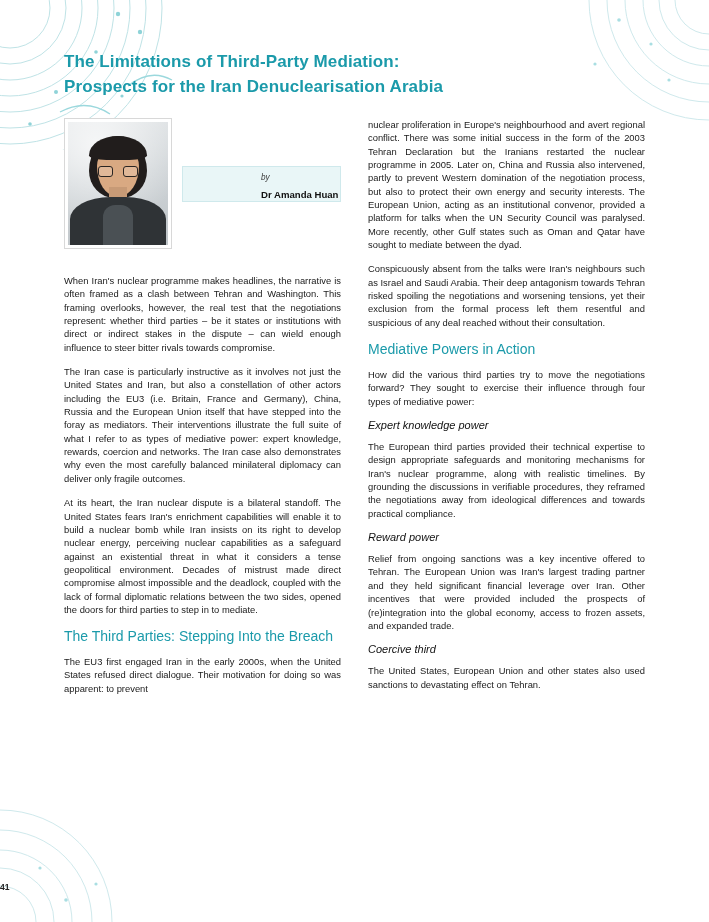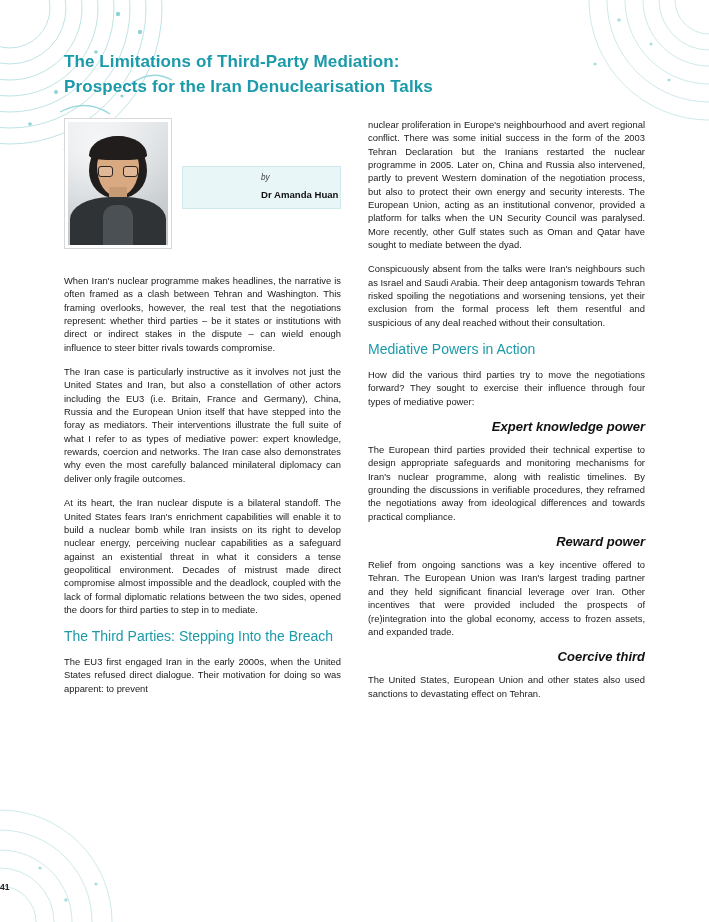--- a/index.html
+++ b/index.html
@@ -86,25 +86,24 @@
   }
   h2.subhead {
     color: #1b9aaa;
     font-size: 14px;
     font-weight: normal;
     margin: 6px 0 9px 0;
     line-height: 1.35;
   }
   h3.subsubhead {
     color: #111111;
-    font-size: 13px;
-    font-weight: bold;
+    font-size: 11px;
+    font-weight: normal;
     font-style: italic;
     margin: 4px 0 9px 0;
-    text-align: right;
   }
 
   
   .author-block {
     position: relative;
     height: 142px;
     margin-bottom: 14px;
   }
   .portrait-frame {
     position: absolute;
@@ -212,21 +211,21 @@
     height: 40px;
     background: #4a5054;
     border-radius: 40% 40% 0 0 / 30% 30% 0 0;
   }
 
   .author-banner {
     position: absolute;
     left: 118px;
     top: 48px;
     width: 159px;
-    height: 43px;
+    height: 36px;
     background: #e9f6f7;
     border: 1px solid #cfe9ec;
     box-sizing: border-box;
   }
   .author-banner .by {
     position: absolute;
     left: 78px;
     top: 6px;
     font-size: 8.2px;
     font-style: italic;
@@ -313,21 +312,21 @@
     </g>
     <g fill="#a9dee2">
       <circle cx="66" cy="108" r="1.8"></circle>
       <circle cx="40" cy="76" r="1.6"></circle>
       <circle cx="96" cy="92" r="1.6"></circle>
     </g>
   </svg>
 
   <div class="title-block">
     <div class="article-title">The Limitations of Third-Party Mediation:</div>
-    <div class="article-title">Prospects for the Iran Denuclearisation Talks</div>
+    <div class="article-title">Prospects for the Iran Denuclearisation Arabia</div>
   </div>
 
   <div class="columns">
 
     <div class="col col-left">
 
       <div class="author-block">
         <div class="portrait-frame">
           <div class="portrait">
             <div class="bg-sheen"></div>

